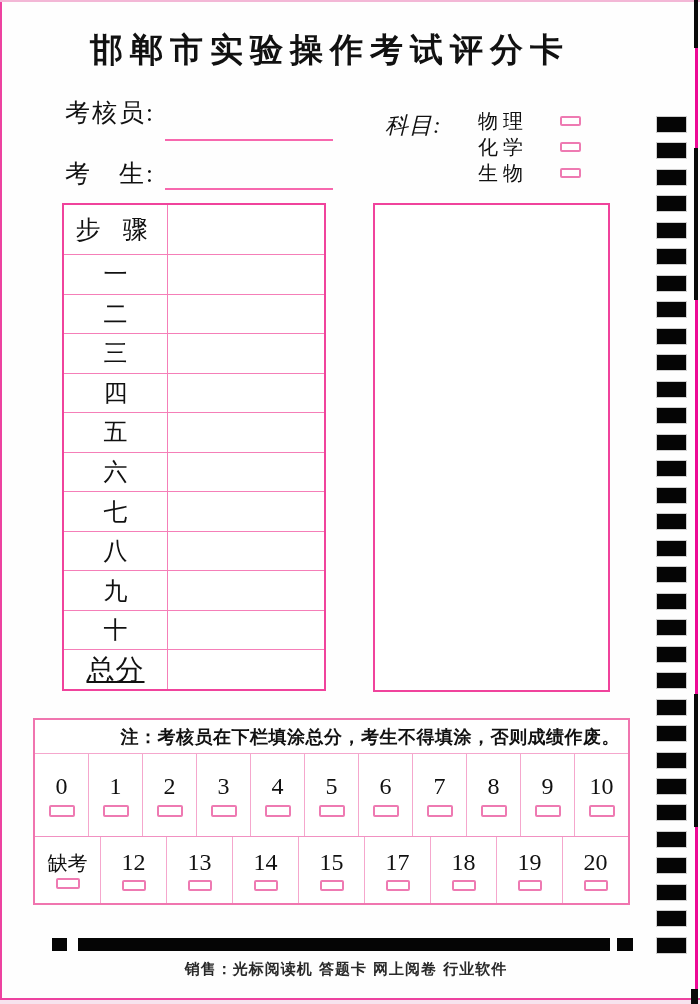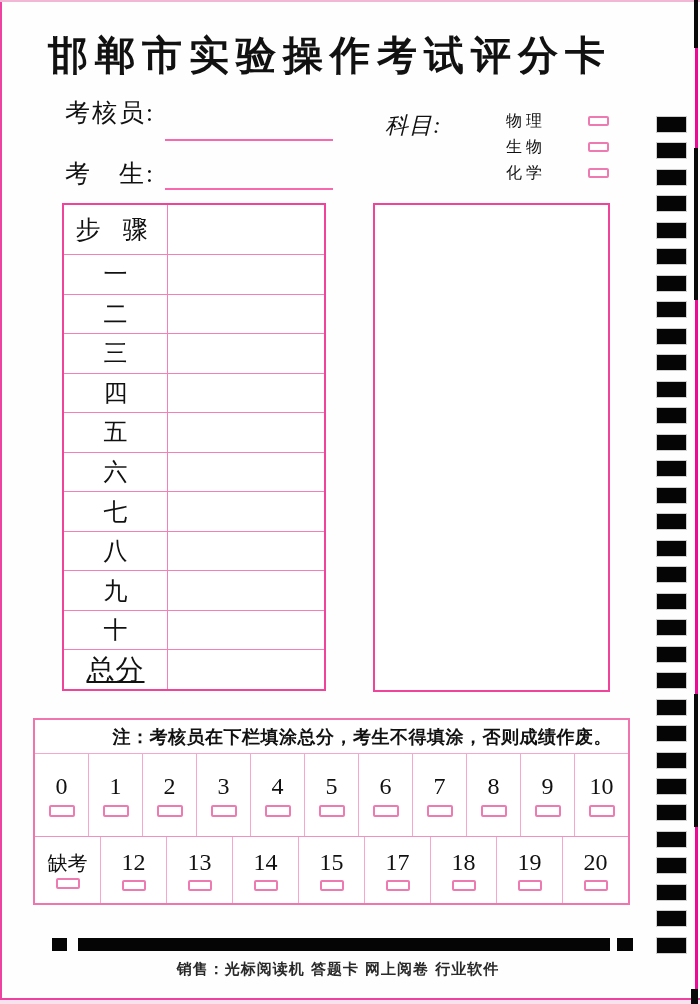--- a/index.html
+++ b/index.html
@@ -15,36 +15,36 @@
   .edge-right-pink{position:absolute;left:695px;top:44px;width:3px;height:960px;background:#ed0a96;}
   .edge-seg{position:absolute;background:#0a0a0a;}
   .seg1{left:694px;top:0;width:4px;height:48px;}
   .seg2{left:694px;top:148px;width:4px;height:152px;}
   .seg3{left:694px;top:694px;width:4px;height:133px;}
   .seg4{left:691px;top:989px;width:7px;height:15px;}
 
   
   .title{
     position:absolute;left:0;top:28px;width:660px;text-align:center;
-    font-size:40px;font-weight:bold;letter-spacing:7px;white-space:nowrap;
+    font-size:33px;font-weight:bold;letter-spacing:7px;white-space:nowrap;
   }
 
   
   .field-label{position:absolute;font-size:25px;letter-spacing:2px;white-space:nowrap;}
   .lbl-examiner{left:65px;top:96px;}
   .lbl-examinee{left:65px;top:157px;}
   .uline{position:absolute;height:2px;background:#f768ae;}
   .uline1{left:165px;top:139px;width:168px;}
   .uline2{left:165px;top:188px;width:168px;}
 
   
   .lbl-subject{left:385px;top:110px;font-size:23px;letter-spacing:1px;font-style:italic;}
   .subject-rows{position:absolute;left:478px;top:108px;width:150px;}
   .subject-row{display:flex;align-items:center;height:26px;}
-  .subject-name{font-size:16px;width:72px;white-space:nowrap;margin-left:28px;}
+  .subject-name{font-size:20px;width:72px;white-space:nowrap;}
   .bubble{
     display:inline-block;width:21px;height:9px;border:2px solid #ee7ab2;
     border-radius:2px;background:#fff;box-sizing:border-box;
   }
   .subject-row .bubble{margin-left:10px;width:21px;height:10px;}
 
   
   .score-table{
     position:absolute;left:62px;top:203px;width:264px;height:488px;
     border:2px solid #f0439c;box-sizing:border-box;display:flex;flex-direction:column;background:#fff;
@@ -66,21 +66,21 @@
 
   
   .bottom-grid{
     position:absolute;left:33px;top:718px;width:597px;height:187px;
     border:2px solid #f075af;box-sizing:border-box;display:flex;flex-direction:column;background:#fff;
   }
   .note-row{
     flex:none;height:33px;border-bottom:1.5px solid #f5a7cd;
     font-family:"DejaVu Sans","Liberation Sans",sans-serif;
     font-size:18px;font-weight:bold;letter-spacing:0.5px;
-    display:flex;align-items:center;justify-content:flex-end;padding-right:16px;white-space:nowrap;
+    display:flex;align-items:center;justify-content:flex-end;padding-right:8px;white-space:nowrap;
   }
   .grid-row{display:flex;}
   .grid-row1{flex:none;height:82px;border-bottom:1.8px solid #f191c2;}
   .grid-row2{flex:1;}
   .gcell{
     flex:1;display:flex;flex-direction:column;align-items:center;justify-content:center;
     border-left:1.5px solid #f5a7cd;box-sizing:border-box;
   }
   .gcell:first-child{border-left:none;}
   .gnum{font-size:24px;line-height:1.1;}
@@ -92,21 +92,21 @@
   .timing-marks{position:absolute;left:657px;top:117px;width:29px;height:840px;}
   .tmark{position:absolute;left:0;width:29px;height:15px;background:#050505;outline:1px solid #cfcfcf;}
 
   
   .bar-square{position:absolute;left:52px;top:938px;width:15px;height:13px;background:#050505;}
   .bar-long{position:absolute;left:78px;top:938px;width:532px;height:13px;background:#050505;}
   .bar-dash{position:absolute;left:617px;top:938px;width:16px;height:13px;background:#050505;}
 
   
   .footer{
-    position:absolute;left:8px;top:960px;width:660px;text-align:center;
+    position:absolute;left:16px;top:960px;width:660px;text-align:center;
     font-family:"DejaVu Sans","Liberation Sans",sans-serif;
     font-size:15px;font-weight:bold;color:#2a2a2a;letter-spacing:1px;white-space:nowrap;
   }
 </style>
 </head>
 <body>
 
 <div class="page">
 
   <div class="edge-left"></div>
@@ -126,25 +126,25 @@
   <div class="field-label lbl-examinee">考　生:</div>
   <div class="uline uline2"></div>
 
   <div class="field-label lbl-subject">科目:</div>
   <div class="subject-rows">
     <div class="subject-row">
       <span class="subject-name">物 理</span>
       <span class="bubble"></span>
     </div>
     <div class="subject-row">
+      <span class="subject-name">化 学</span>
+      <span class="bubble"></span>
+    </div>
+    <div class="subject-row">
       <span class="subject-name">生 物</span>
-      <span class="bubble"></span>
-    </div>
-    <div class="subject-row">
-      <span class="subject-name">化 学</span>
       <span class="bubble"></span>
     </div>
   </div>
 
   <div class="score-table">
     <div class="st-header">
       <div class="c1">步 骤</div>
     </div>
     <div class="trow">
         <div class="c1">一</div>

